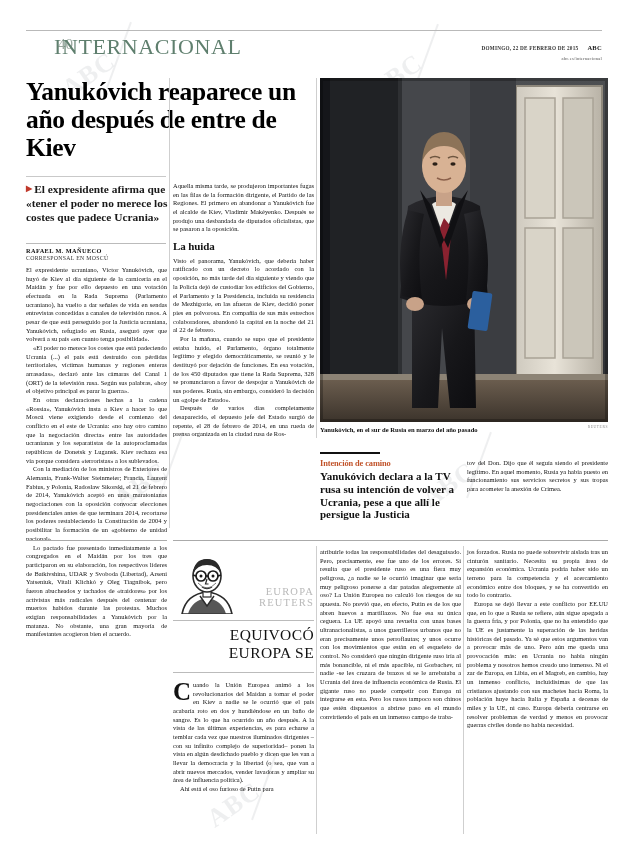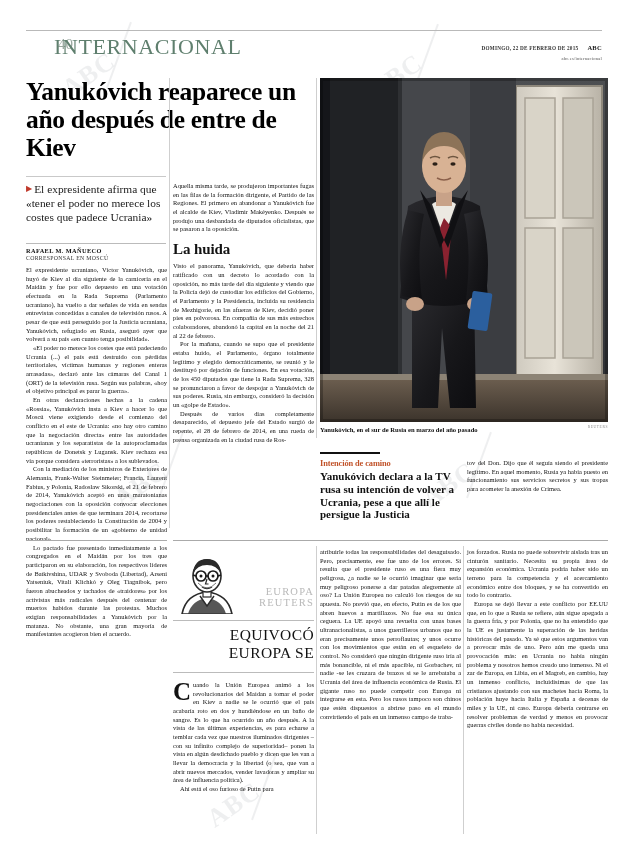--- a/index.html
+++ b/index.html
@@ -106,20 +106,21 @@
     width: 140px;
     border-top: 1px solid #c9c9c9;
   }
   .kicker {
     position: absolute;
     left: 26px; top: 182px;
     width: 142px;
     font-size: 11.4px;
     line-height: 1.23;
     color: #1a1a1a;
+    font-weight: bold;
   }
   .kicker .tri {
     color: #c0392b;
     font-size: 8px;
     vertical-align: 2px;
     margin-right: 2px;
   }
   .byline-rule {
     position: absolute;
     left: 26px; top: 243px;
@@ -150,21 +151,21 @@
     font-size: 6.45px;
     line-height: 1.345;
     text-align: justify;
     color: #121212;
     font-family: "Liberation Serif", serif;
   }
   .col p { margin: 0; text-indent: 7px; }
   .col p.first { text-indent: 0; }
   .col h3 {
     margin: 5px 0 3px 0;
-    font-size: 15px;
+    font-size: 11px;
     font-weight: bold;
     letter-spacing: -0.1px;
   }
 
   #col1 { left: 26px; top: 266px; width: 141px; }
   #col2 { left: 173px; top: 182px; width: 141px; }
 
   
   .photo {
     position: absolute;

